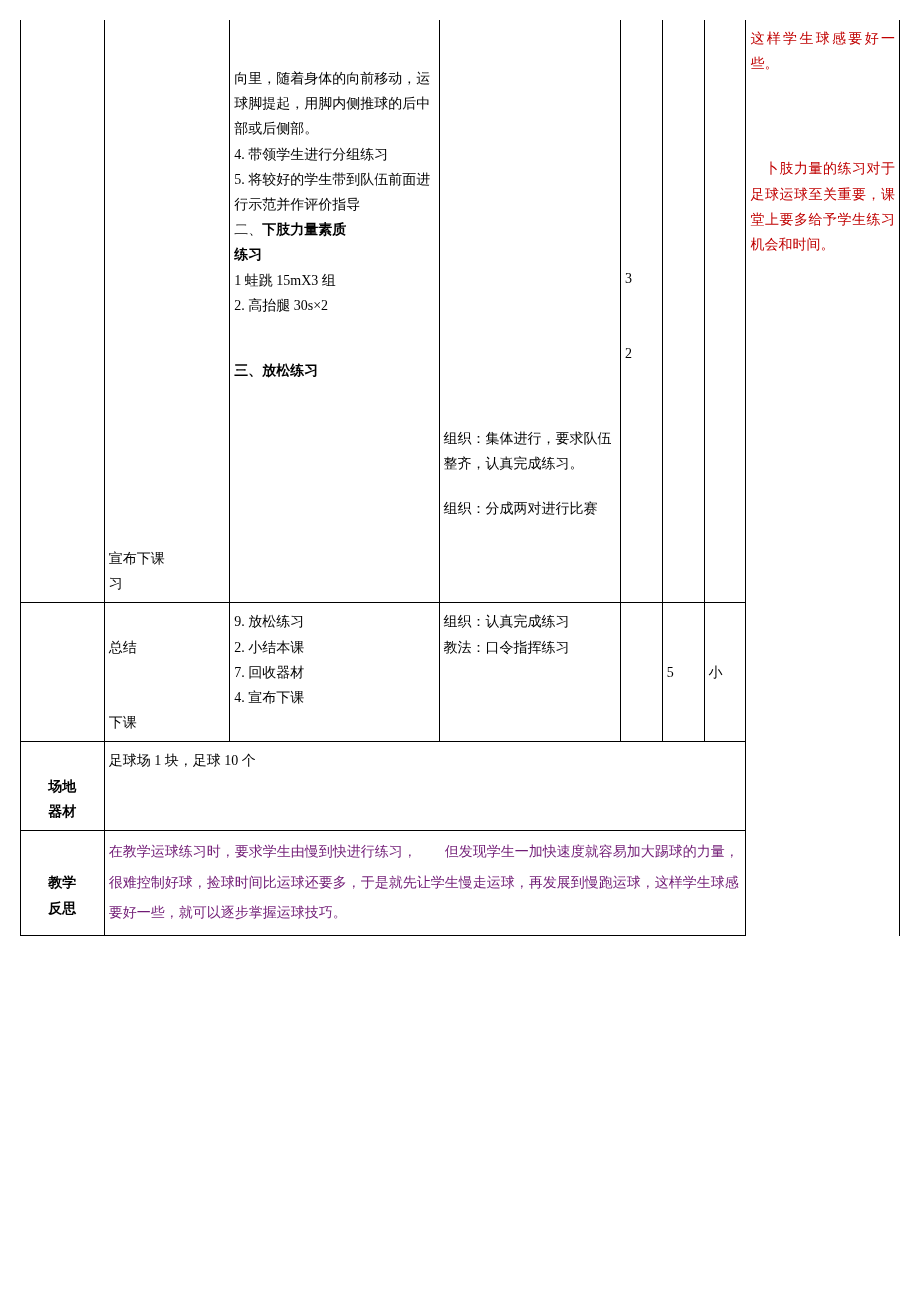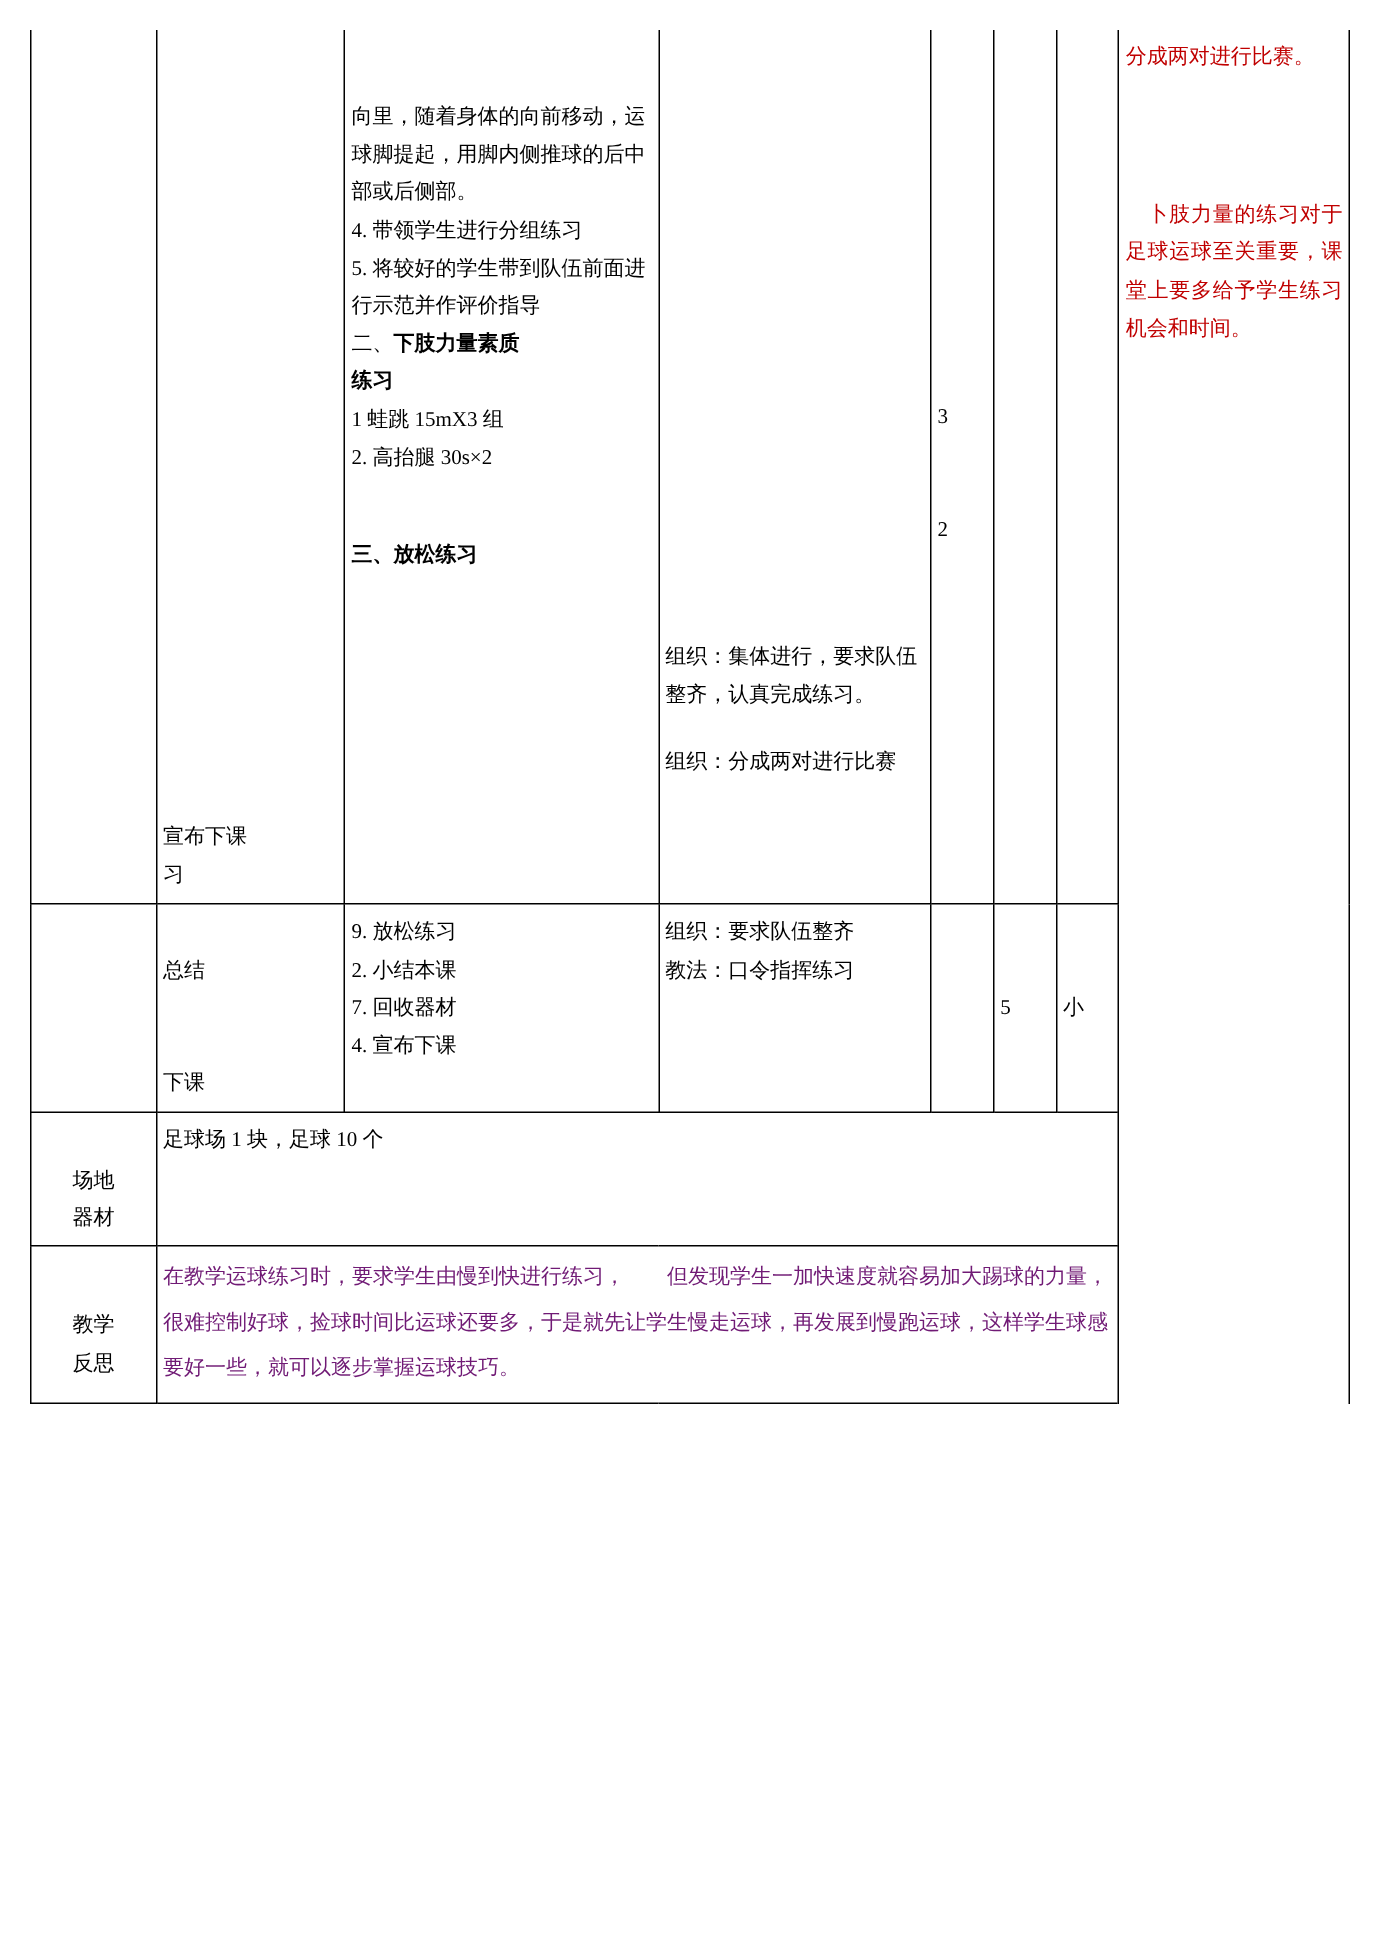--- a/index.html
+++ b/index.html
@@ -26,21 +26,21 @@
     line-height: 1.8;
     word-break: break-all;
   }
   .no-top { border-top: none; }
   .no-bottom { border-bottom: none; }
   .red { color: #c00000; }
   .blue { color: #701a75; }
   .bold { font-weight: bold; }
   .label-cell {
     font-family: "SimHei", "黑体", sans-serif;
-    font-weight: normal;
+    font-weight: bold;
     text-align: center;
     vertical-align: middle;
   }
   .gap { display:block; height: 40px; }
 </style>
 </head>
 <body>
 
 <div class="page">
 <table>
@@ -99,21 +99,21 @@
             <span class="gap"></span>
             <span class="gap"></span>
             <span class="gap"></span>
       <div>3</div>
       <div style="height:50px"></div>
       <div>2</div>
     </td>
     <td class="no-top"></td>
     <td class="no-top"></td>
     <td class="no-top no-bottom red" rowspan="4" style="text-align:justify">
-      <div>分成两对进行比赛。</div>
+      <div>这样学生球感要好一些。</div>
       <span class="gap"></span>
             <span class="gap"></span>
       <div>　卜肢力量的练习对于足球运球至关重要，课堂上要多给予学生练习机会和时间。</div>
     </td>
   </tr>
 
   <tr>
     <td></td>
     <td style="white-space:pre-line">
       <span>总结
@@ -121,21 +121,21 @@
 
 下课</span>
     </td>
     <td>
       <div>9. 放松练习</div>
       <div>2. 小结本课</div>
       <div>7. 回收器材</div>
       <div>4. 宣布下课</div>
     </td>
     <td>
-      <div>组织：要求队伍整齐</div>
+      <div>组织：认真完成练习</div>
       <div>教法：口令指挥练习</div>
     </td>
     <td></td>
     <td style="vertical-align:middle">
       <span>5</span>
     </td>
     <td style="vertical-align:middle">
       <span>小</span>
     </td>
   </tr>

